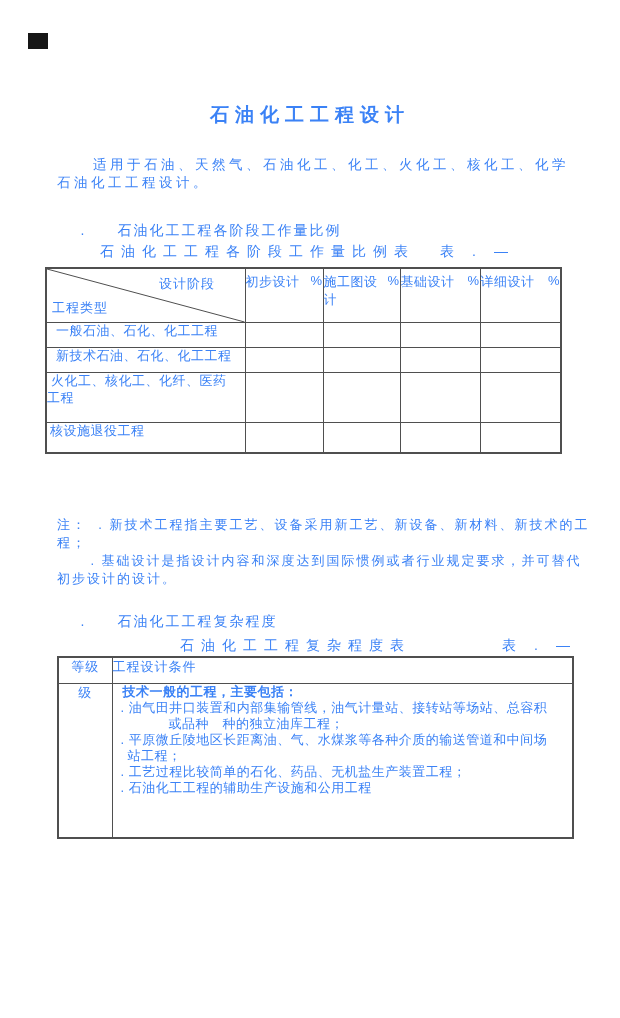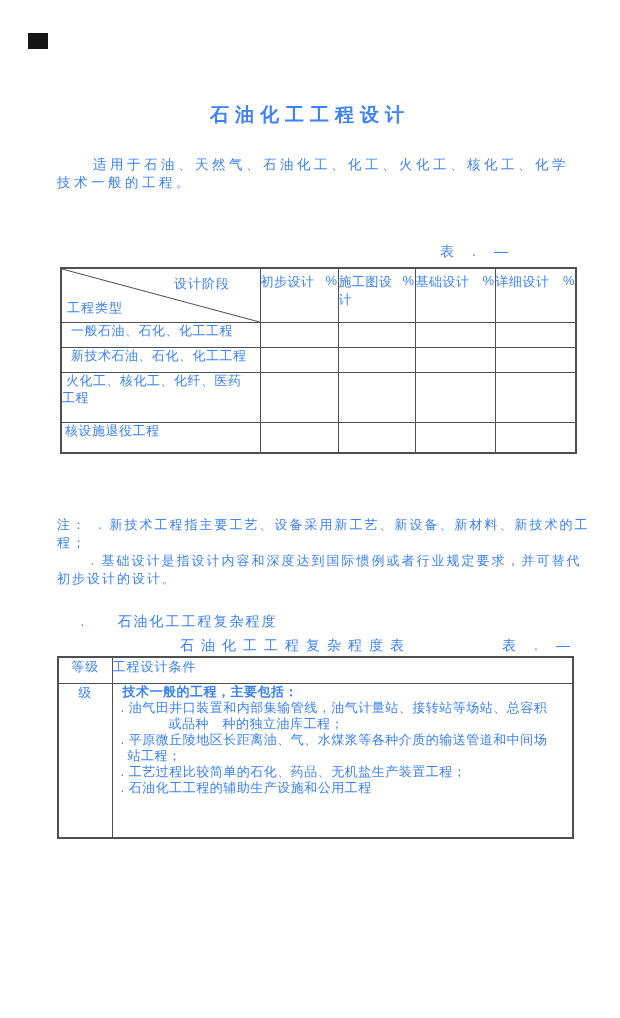--- a/index.html
+++ b/index.html
@@ -25,21 +25,21 @@
   .cap1{left:100px;top:243px;}
   .cap2{left:180px;top:637px;}
   .mark{position:absolute;font-size:14px;letter-spacing:2px;white-space:pre;}
   .mark1{left:440px;top:243px;}
   .mark2{left:502px;top:637px;}
   table.doc{
     position:absolute;border-collapse:collapse;table-layout:fixed;
     border:2px solid #4f4f4f;font-size:13px;letter-spacing:0.5px;
   }
   table.doc td{border:1px solid #4f4f4f;padding:0;vertical-align:top;}
-  .t1{left:60px;top:267px;width:515px;padding-left:16px;}
+  .t1{left:45px;top:267px;width:515px;padding-left:16px;}
   .t2{left:57px;top:656px;width:515px;}
   
   .corner{position:relative;}
   .corner svg{position:absolute;left:0;top:0;width:100%;height:100%;display:block;}
   .corner .c-tr{position:absolute;left:112px;top:6px;letter-spacing:1px;}
   .corner .c-bl{position:absolute;left:5px;bottom:5px;letter-spacing:1px;text-align:center;}
   td.colhead .vflex{display:flex;flex-direction:row;justify-content:space-between;align-items:flex-start;height:49px;padding-top:4px;}
   td.lab{padding:4px 4px 0 6px;line-height:16.5px;}
   td.lab .ln1{text-indent:9px;}
   tr.r2 td.lab .ln1{text-indent:4px;}
@@ -62,24 +62,28 @@
 
 <div class="page">
 
   <div class="artifact"></div>
 
   <h1 class="doc-title">石油化工工程设计</h1>
 
 
   <div class="para">
     <div class="pline indent1">适用于石油、天然气、石油化工、化工、火化工、核化工、化学</div>
-    <div class="pline">技术一般的工程。</div>
-  </div>
-
-
+    <div class="pline">石油化工工程设计。</div>
+  </div>
+
+  <div class="heading h-ratio">
+    <span class="bullet">.</span><span>石油化工工程各阶段工作量比例</span>
+  </div>
+
+  <div class="cap cap1">石油化工工程各阶段工作量比例表</div>
   <div class="mark mark1">表　.　—</div>
 
   <table class="doc t1">
     <colgroup>
       <col style="width:199px">
         <col style="width:78px">
         <col style="width:77px">
         <col style="width:80px">
         <col style="width:81px">
     </colgroup>

